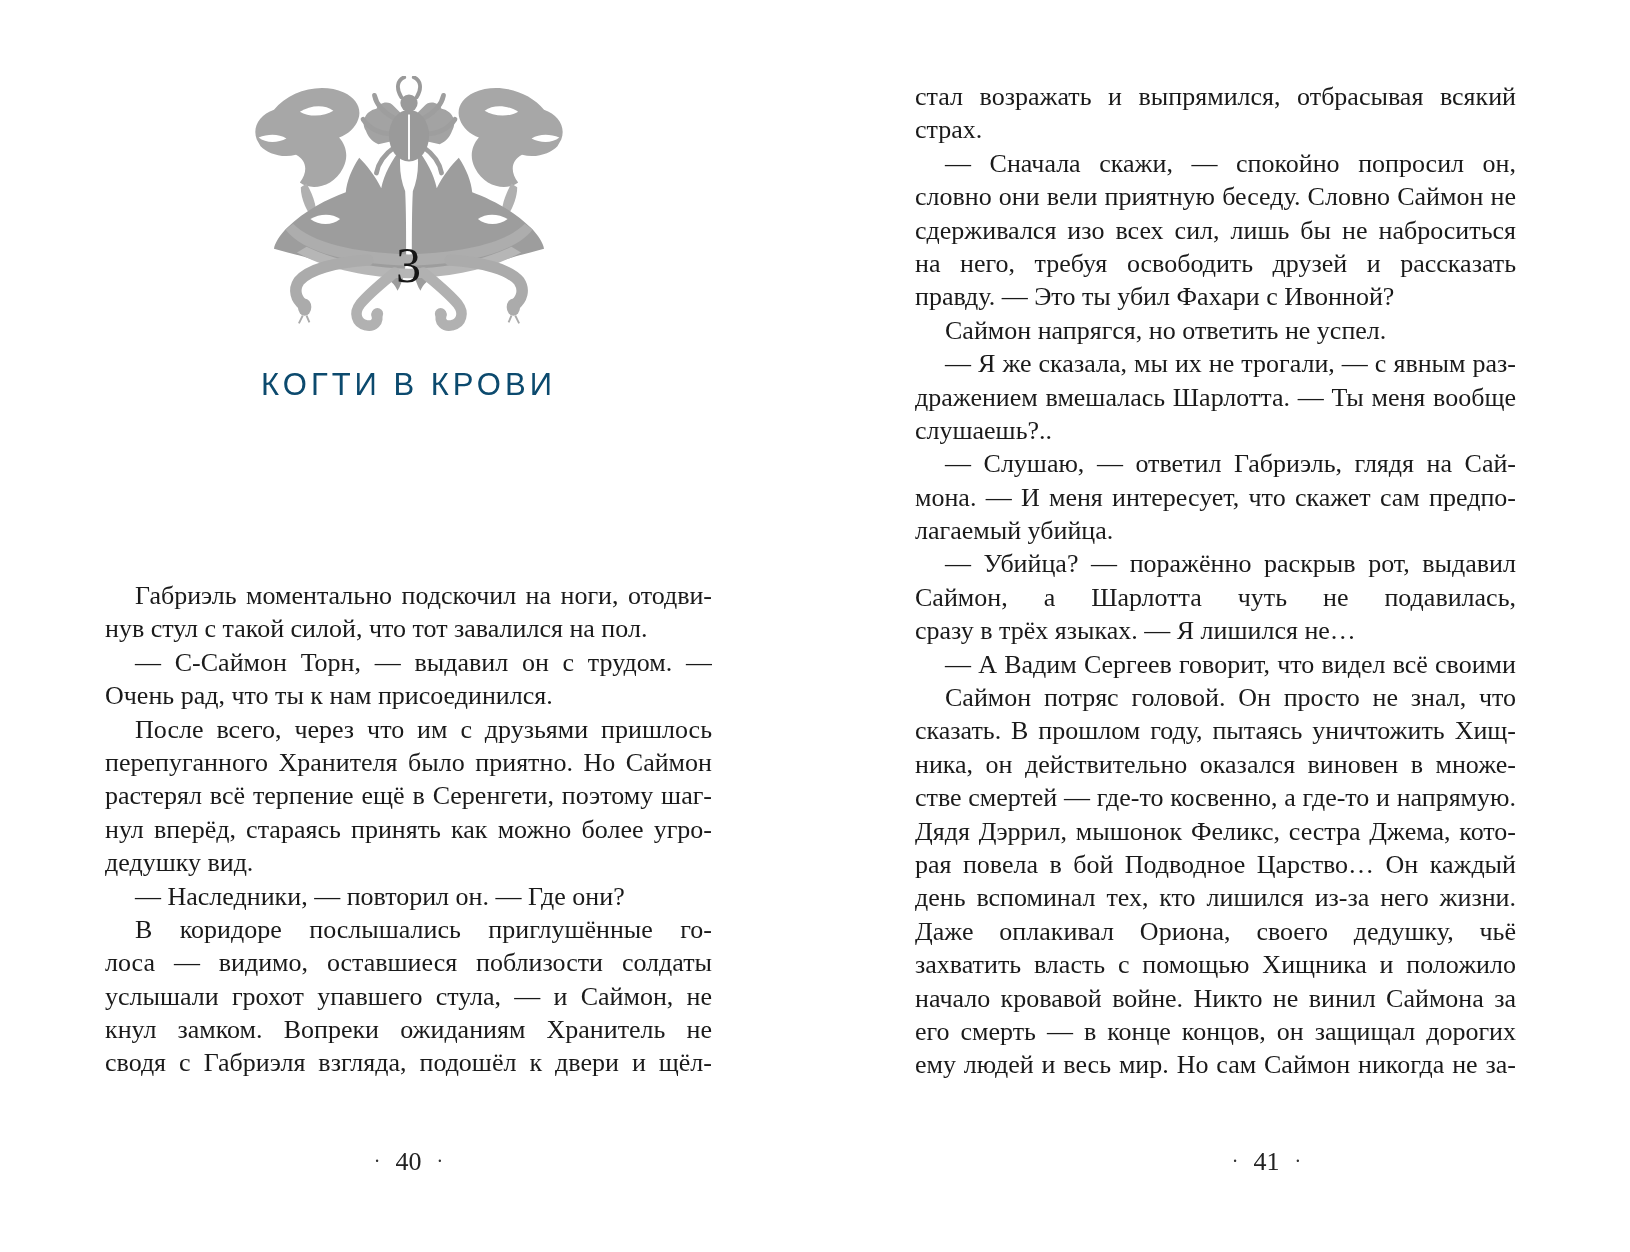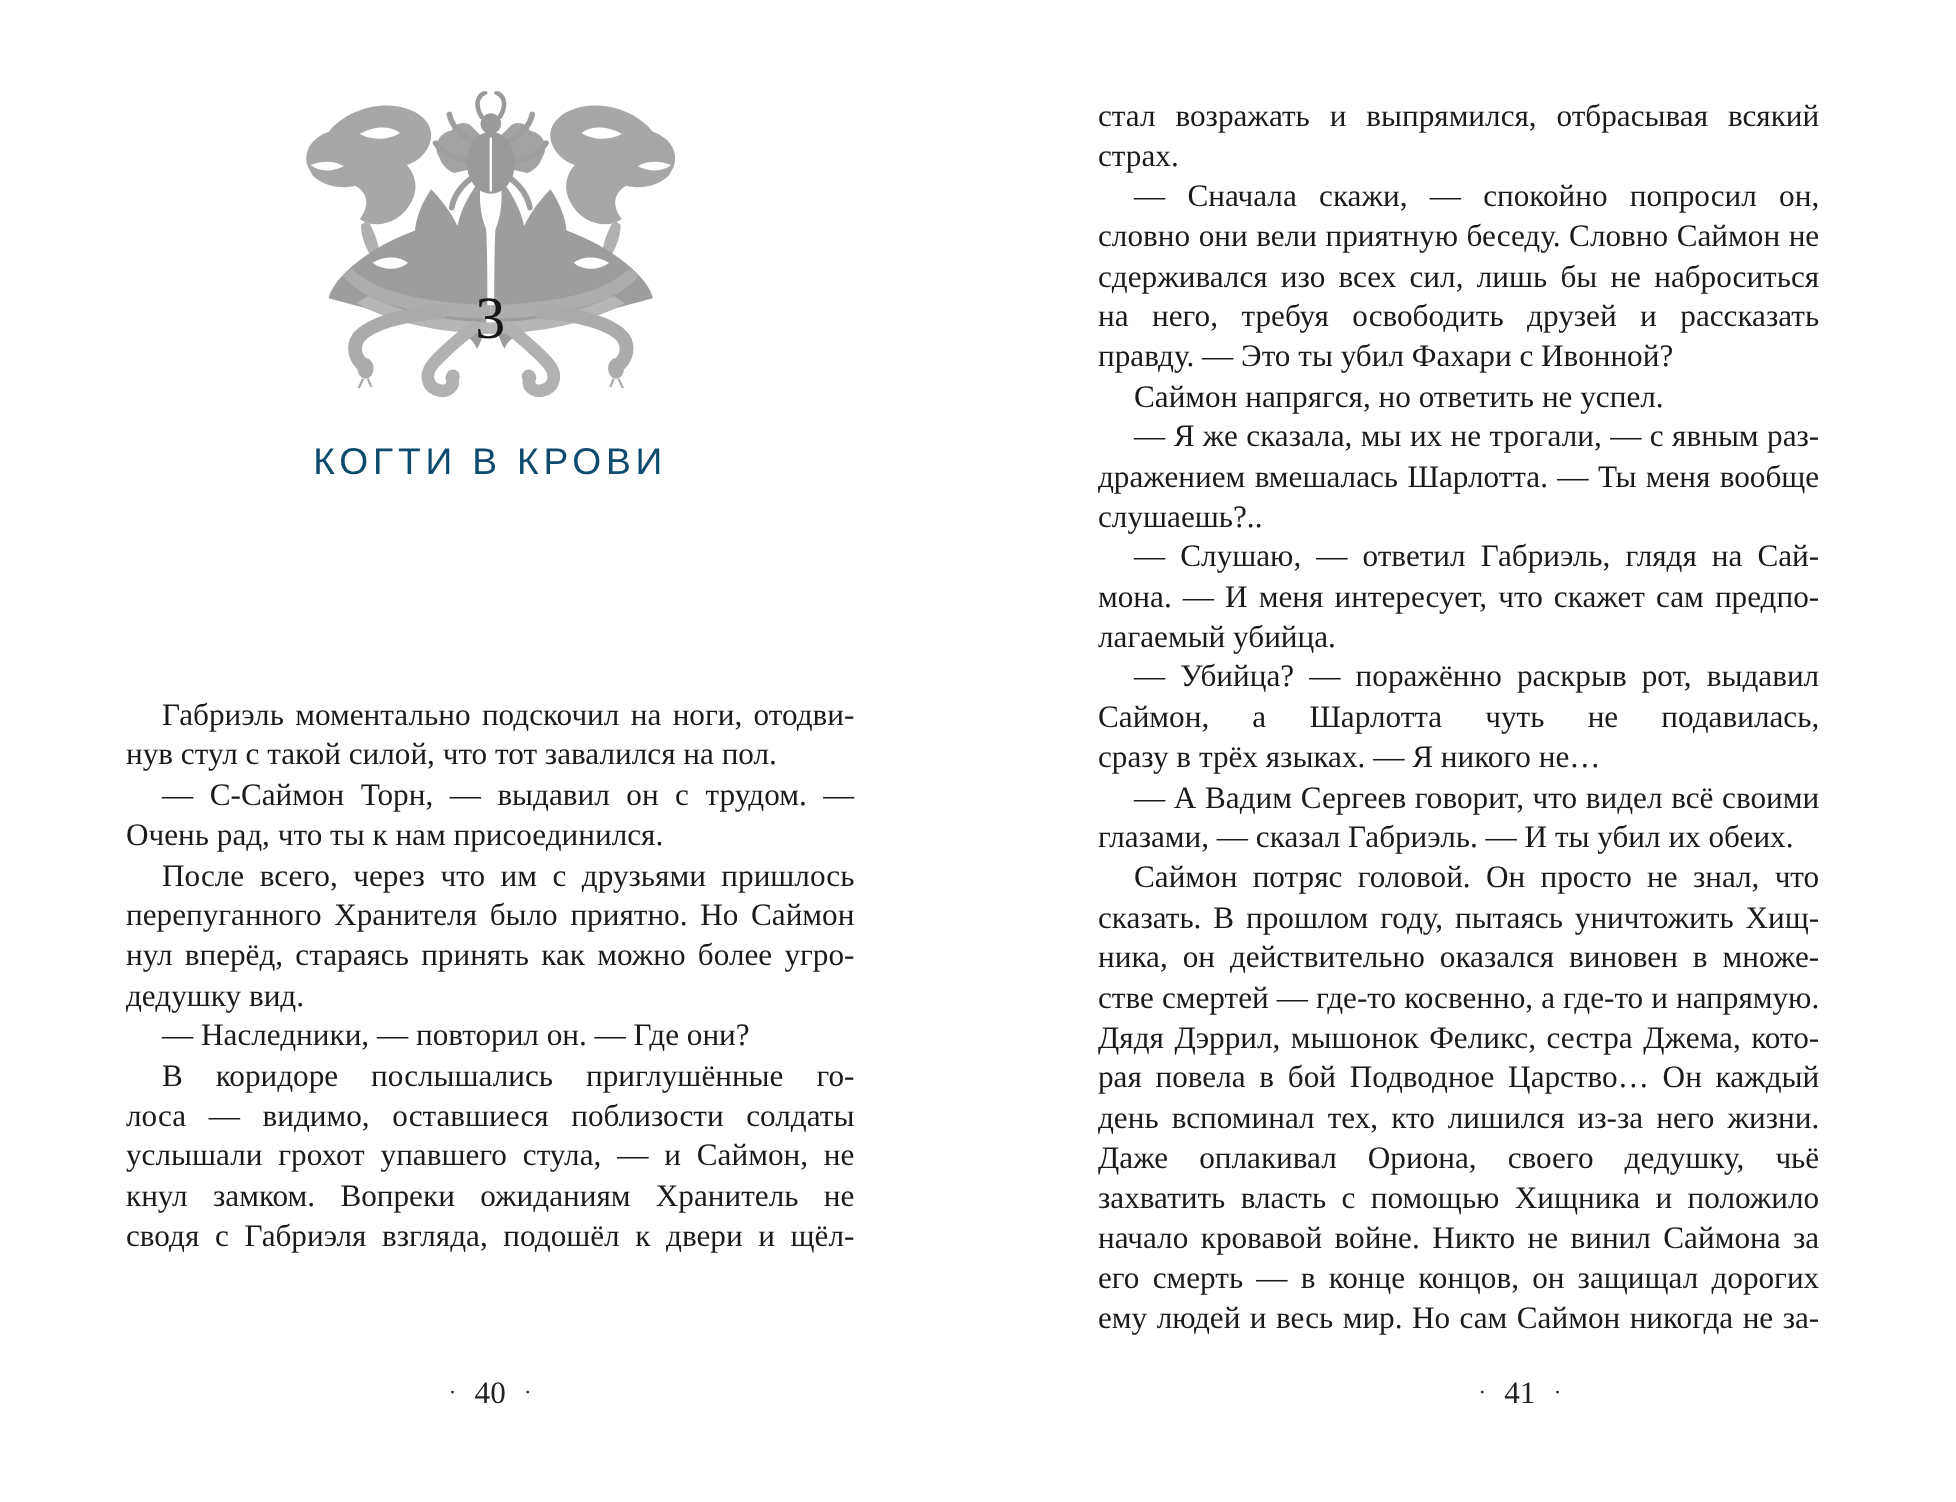--- a/index.html
+++ b/index.html
@@ -94,20 +94,21 @@
 
     <h1 class="chapter-title">КОГТИ В КРОВИ</h1>
 
     <div id="left-text" class="body-text">
         <div class="line indent">Габриэль моментально подскочил на ноги, отодви-</div>
         <div class="line end">нув стул с такой силой, что тот завалился на пол.</div>
         <div class="line indent">— С-Саймон Торн, — выдавил он с трудом. —</div>
         <div class="line end">Очень рад, что ты к нам присоединился.</div>
         <div class="line indent">После всего, через что им с друзьями пришлось</div>
         <div class="line">перепуганного Хранителя было приятно. Но Саймон</div>
+        <div class="line">растерял всё терпение ещё в Серенгети, поэтому шаг-</div>
         <div class="line">нул вперёд, стараясь принять как можно более угро-</div>
         <div class="line end">дедушку вид.</div>
         <div class="line indent end">— Наследники, — повторил он. — Где они?</div>
         <div class="line indent">В коридоре послышались приглушённые го-</div>
         <div class="line">лоса — видимо, оставшиеся поблизости солдаты</div>
         <div class="line">услышали грохот упавшего стула, — и Саймон, не</div>
         <div class="line">кнул замком. Вопреки ожиданиям Хранитель не</div>
         <div class="line">сводя с Габриэля взгляда, подошёл к двери и щёл-</div>
       </div>
 
@@ -127,23 +128,22 @@
         <div class="line end">правду. — Это ты убил Фахари с Ивонной?</div>
         <div class="line indent end">Саймон напрягся, но ответить не успел.</div>
         <div class="line indent">— Я же сказала, мы их не трогали, — с явным раз-</div>
         <div class="line">дражением вмешалась Шарлотта. — Ты меня вообще</div>
         <div class="line end">слушаешь?..</div>
         <div class="line indent">— Слушаю, — ответил Габриэль, глядя на Сай-</div>
         <div class="line">мона. — И меня интересует, что скажет сам предпо-</div>
         <div class="line end">лагаемый убийца.</div>
         <div class="line indent">— Убийца? — поражённо раскрыв рот, выдавил</div>
         <div class="line">Саймон, а Шарлотта чуть не подавилась, запутавшись</div>
-        <div class="line end">сразу в трёх языках. — Я никого не…</div>
+        <div class="line end">сразу в трёх языках. — Я лишился не…</div>
         <div class="line indent">— А Вадим Сергеев говорит, что видел всё своими</div>
-        <div class="line end">глазами, — сказал Габриэль. — И ты убил их обеих.</div>
         <div class="line indent">Саймон потряс головой. Он просто не знал, что</div>
         <div class="line">сказать. В прошлом году, пытаясь уничтожить Хищ-</div>
         <div class="line">ника, он действительно оказался виновен в множе-</div>
         <div class="line">стве смертей — где-то косвенно, а где-то и напрямую.</div>
         <div class="line">Дядя Дэррил, мышонок Феликс, сестра Джема, кото-</div>
         <div class="line">рая повела в бой Подводное Царство… Он каждый</div>
         <div class="line">день вспоминал тех, кто лишился из-за него жизни.</div>
         <div class="line">Даже оплакивал Ориона, своего дедушку, чьё желание</div>
         <div class="line">захватить власть с помощью Хищника и положило</div>
         <div class="line">начало кровавой войне. Никто не винил Саймона за</div>

